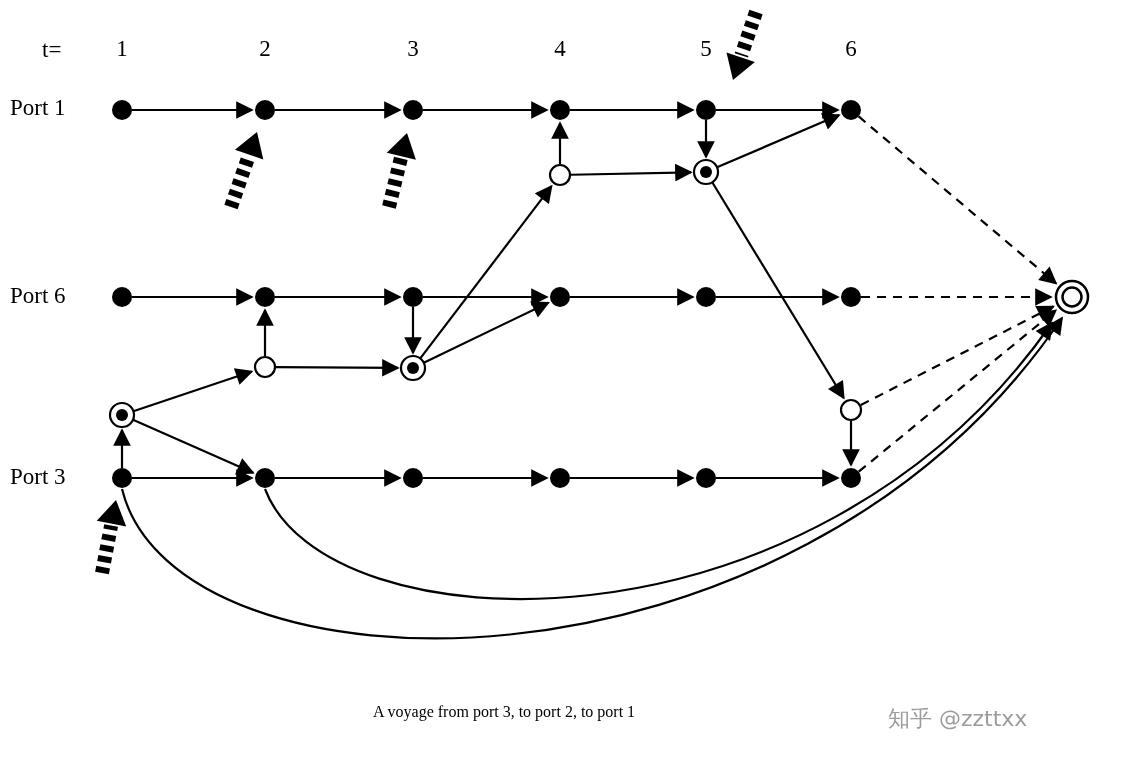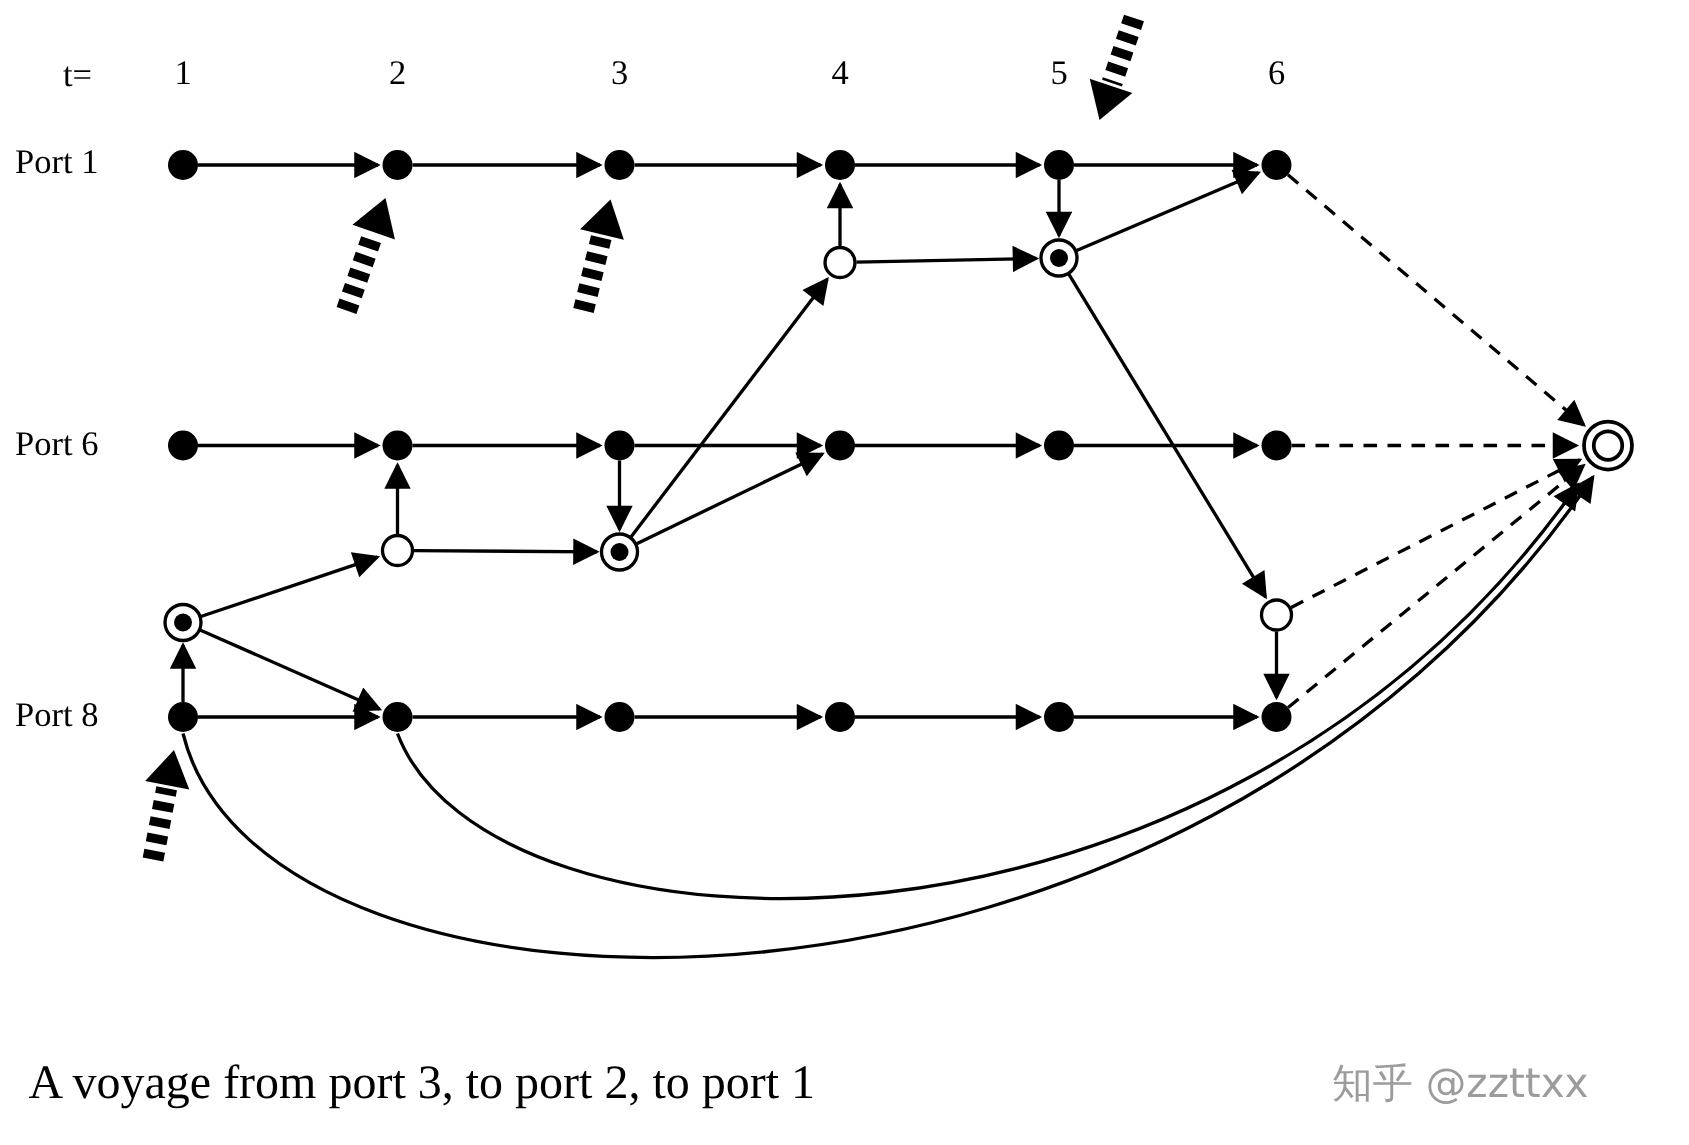--- a/index.html
+++ b/index.html
@@ -10,25 +10,25 @@
     overflow:hidden;
     font-family:"Liberation Serif","DejaVu Serif",serif;
     color:#000;
   }
   .stage svg{position:absolute;left:0;top:0;}
   .lbl{position:absolute;font-size:23px;line-height:1.1;white-space:nowrap;}
   .tick{top:36px;width:40px;text-align:center;}
   .port{left:10px;width:90px;}
   .caption{
     position:absolute;left:0;top:703px;width:1008px;
-    text-align:left;font-size:32px;margin-left:19px;
+    text-align:center;font-size:16px;
   }
   .watermark{
     position:absolute;left:888px;top:704px;
-    font-size:27px;color:#9c9c9c;
+    font-size:22px;color:#9c9c9c;
     font-family:"DejaVu Sans","Liberation Sans",sans-serif;
   }
   .edge{stroke:#000;stroke-width:2.2;fill:none;}
   .edge.dashed{stroke-dasharray:9 7;}
 </style>
 </head>
 <body>
 
 <div class="stage">
 
@@ -174,19 +174,19 @@
 
   <div class="lbl tick" style="left:102px">1</div>
   <div class="lbl tick" style="left:245px">2</div>
   <div class="lbl tick" style="left:393px">3</div>
   <div class="lbl tick" style="left:540px">4</div>
   <div class="lbl tick" style="left:686px">5</div>
   <div class="lbl tick" style="left:831px">6</div>
 
   <div class="lbl port" style="top:95px">Port 1</div>
   <div class="lbl port" style="top:283px">Port 6</div>
-  <div class="lbl port" style="top:464px">Port 8</div>
+  <div class="lbl port" style="top:464px">Port 3</div>
 
   <div class="caption">A voyage from port 3, to port 2, to port 1</div>
 
   <div class="watermark">知乎 @zzttxx</div>
 
 </div>
 
 </body></html>

